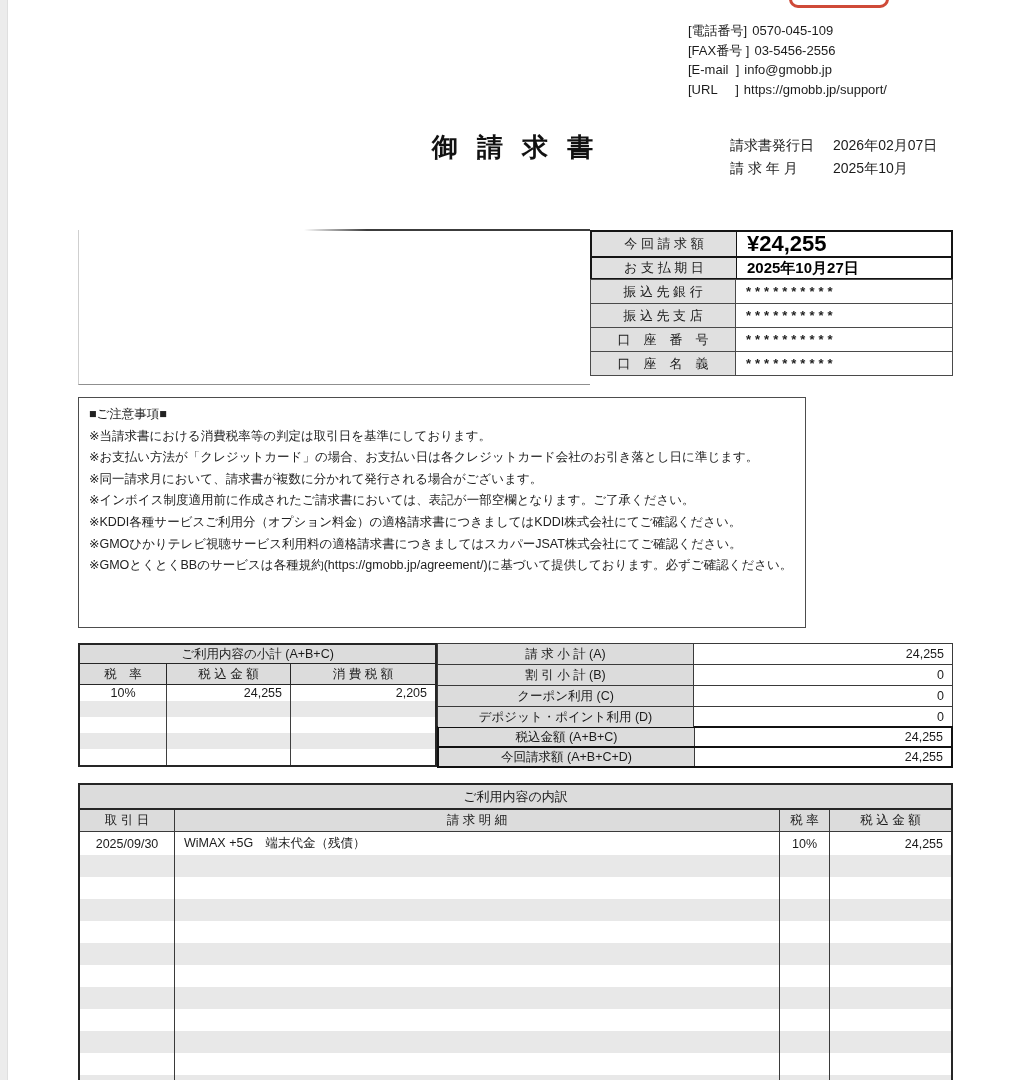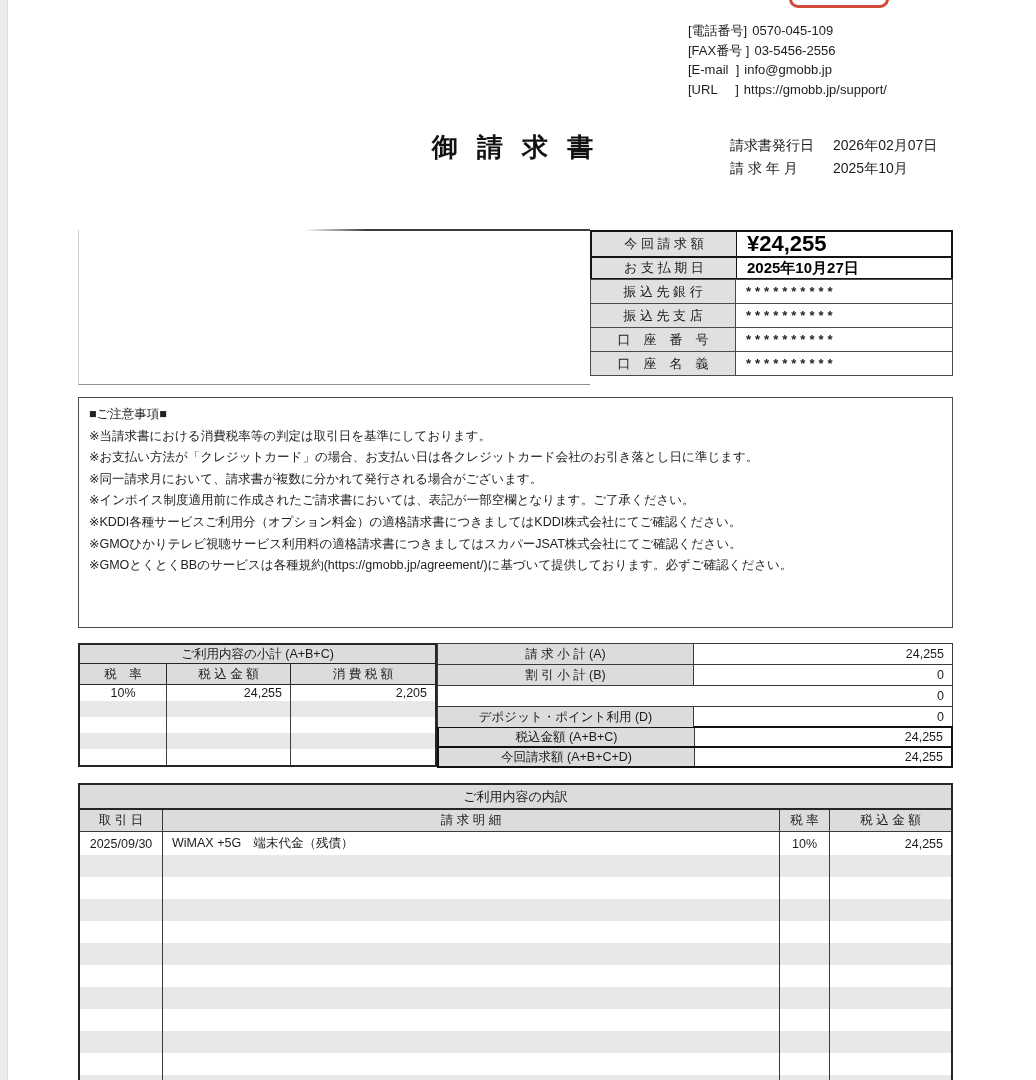--- a/index.html
+++ b/index.html
@@ -39,21 +39,21 @@
   .pay-row.r1 .lbl { border-right:1px solid #141414; }
   .pay-row.r2 { height:24px; border:2px solid #141414; margin-top:-2px; }
   .pay-row.r2 .lbl { border-right:1px solid #141414; }
   .pay-row.rn { height:25px; border:1px solid #4a4a4a; margin-top:-1px; }
   .pay-row.r6 { height:25px; }
   .val.big  { font-weight:bold; font-size:22px; color:#000; }
   .val.date { font-weight:bold; font-size:15px; color:#000; }
   .val.mask { font-weight:bold; font-size:13px; letter-spacing:4px; color:#222; }
 
   
-  .notes { position:absolute; left:78px; top:397px; width:875px; height:231px; border:1px solid #4d4d4d; padding:6px 10px; font-size:12.5px; line-height:21.6px; color:#222; }
+  .notes { position:absolute; left:78px; top:397px; width:728px; height:231px; border:1px solid #4d4d4d; padding:6px 10px; font-size:12.5px; line-height:21.6px; color:#222; }
 
   
   .sub { position:absolute; left:78px; top:643px; width:359px; border:2px solid #262626; background:#fff; }
   .sub .hdr { height:19px; background:#dcdcdc; border-bottom:1px solid #262626; text-align:center; font-size:12.5px; line-height:19px; white-space:pre; }
   .sub .cols { display:flex; height:21px; background:#dcdcdc; border-bottom:1px solid #262626; font-size:12.5px; }
   .sub .cols > div { display:flex; align-items:center; justify-content:center; white-space:pre; }
   .sub .c1 { width:87px; border-right:1px solid #262626; }
   .sub .c2 { width:124px; border-right:1px solid #262626; }
   .sub .c3 { flex:1; }
   .sub .drow, .sub .srow { display:flex; font-size:12.5px; }
@@ -71,21 +71,21 @@
   .tot .trow:first-child { margin-top:0; }
   .tot .trow.em { border:2px solid #111; margin-top:-2px; }
   .tot .lbl { width:256px; background:#dcdcdc; border-right:1px solid #3a3a3a; display:flex; align-items:center; justify-content:center; font-size:12.5px; white-space:pre; }
   .tot .val { flex:1; display:flex; align-items:center; justify-content:flex-end; padding-right:8px; font-size:12.5px; }
 
   
   .det { position:absolute; left:78px; top:783px; width:875px; height:297px; border:2px solid #262626; border-bottom:none; overflow:hidden; background:#fff; }
   .det .title { height:25px; background:#dcdcdc; border-bottom:2px solid #262626; display:flex; align-items:center; justify-content:center; font-size:13px; }
   .det .cols { display:flex; height:22px; background:#dcdcdc; border-bottom:1px solid #3a3a3a; font-size:12.5px; }
   .det .cols > div { display:flex; align-items:center; justify-content:center; white-space:pre; }
-  .c-date { width:83px; border-right:1px solid #3a3a3a; }
+  .c-date { width:95px; border-right:1px solid #3a3a3a; }
   .c-desc { flex:1; border-right:1px solid #3a3a3a; }
   .c-rate { width:50px; border-right:1px solid #3a3a3a; }
   .c-amt  { width:121px; }
   .det .drow { display:flex; height:23px; background:#fff; font-size:12.5px; }
   .det .drow > div { display:flex; align-items:center; }
   .det .drow .c-date { justify-content:center; }
   .det .drow .c-desc { justify-content:flex-start; padding-left:9px; }
   .det .drow .c-rate { justify-content:center; }
   .det .drow .c-amt  { justify-content:flex-end; padding-right:8px; }
   .det .erow { display:flex; height:22px; }
@@ -211,20 +211,21 @@
 <div class="tot">
   <div class="trow">
     <div class="lbl">請 求 小 計 (A)</div>
     <div class="val">24,255</div>
   </div>
   <div class="trow">
     <div class="lbl">割 引 小 計 (B)</div>
     <div class="val">0</div>
   </div>
   <div class="trow">
+    <div class="lbl">クーポン利用 (C)</div>
     <div class="val">0</div>
   </div>
   <div class="trow">
     <div class="lbl">デポジット・ポイント利用 (D)</div>
     <div class="val">0</div>
   </div>
   <div class="trow em">
     <div class="lbl">税込金額 (A+B+C)</div>
     <div class="val">24,255</div>
   </div>

